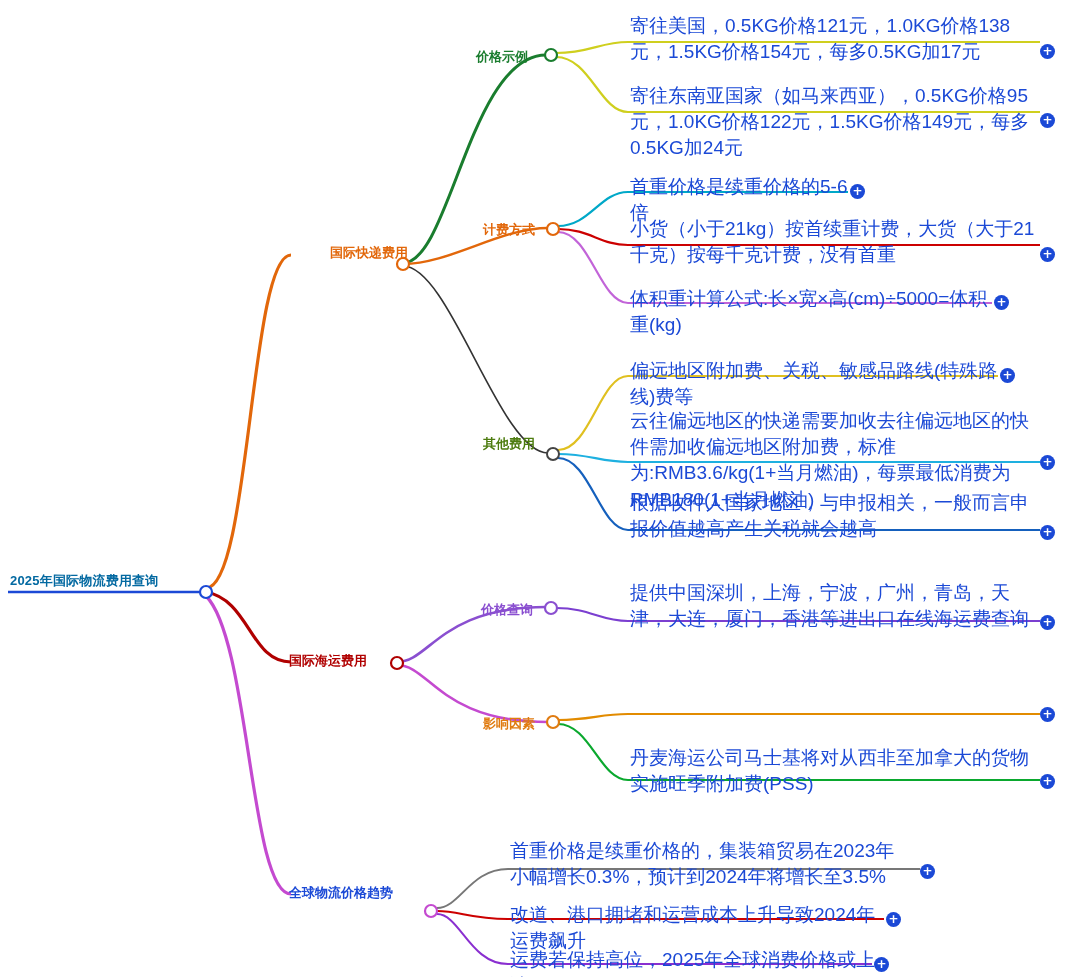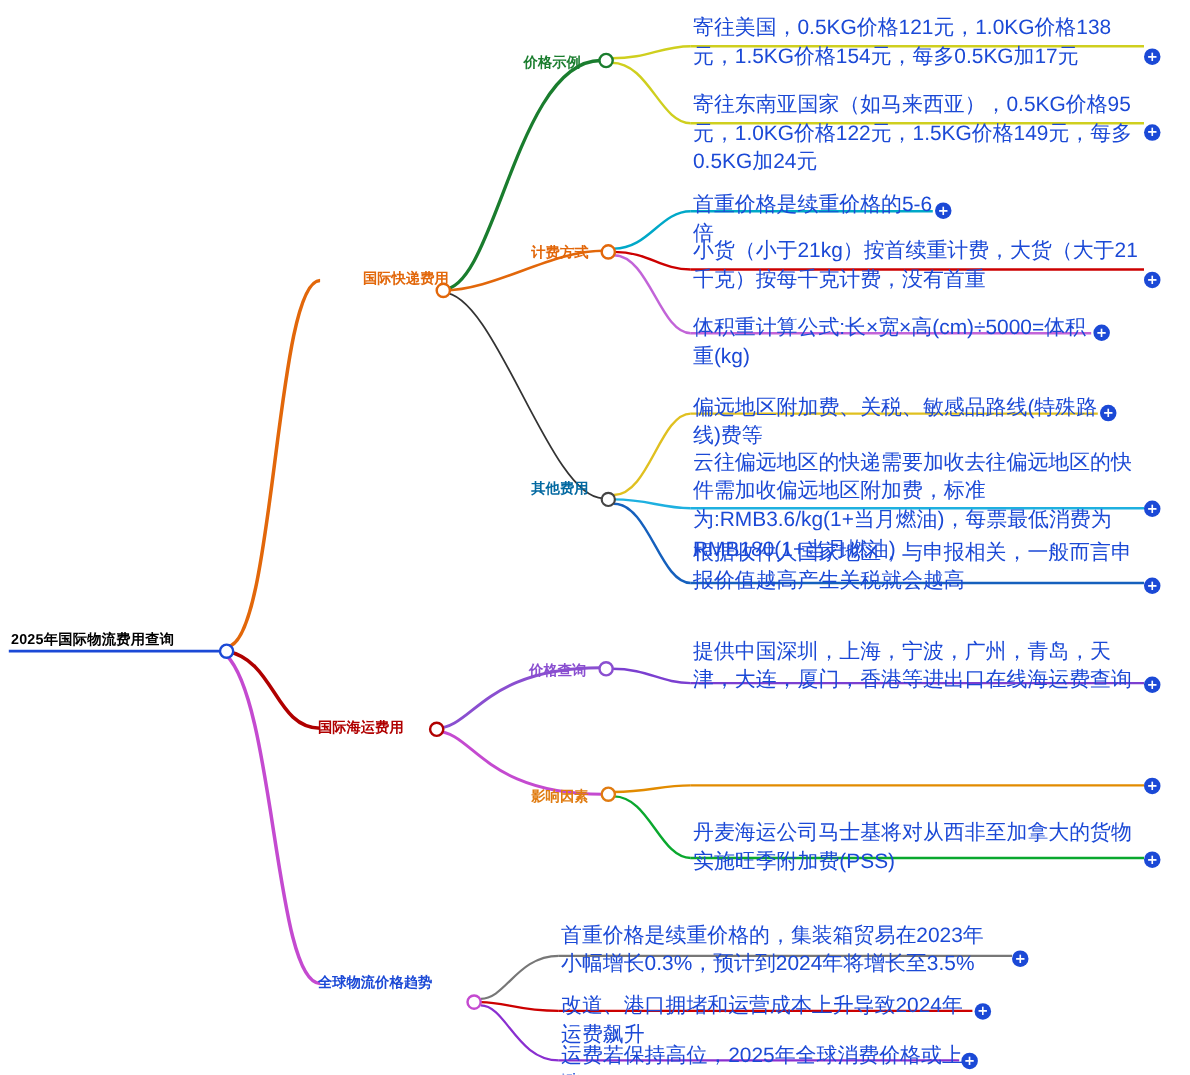--- a/index.html
+++ b/index.html
@@ -25,21 +25,21 @@
   }
   .node {
     position: absolute;
     box-sizing: border-box;
     line-height: 1.38;
     white-space: pre-wrap;
   }
   .root-label {
     font-size: 13px;
     font-weight: bold;
-    color: #000000;
+    color: #0369a1;
     letter-spacing: 0.2px;
   }
   .branch-label {
     font-size: 13px;
     font-weight: bold;
   }
   .leaf-label {
     font-size: 19px;
     color: #1b49d6;
   }
@@ -140,21 +140,21 @@
 
   <div class="node leaf-label" style="left:630px; top:174px; width:220px;">首重价格是续重价格的5-6倍</div>
   <div class="plus" style="left:850px; top:184px;">+</div>
 
   <div class="node leaf-label" style="left:630px; top:216px; width:412px;">小货（小于21kg）按首续重计费，大货（大于21千克）按每千克计费，没有首重</div>
   <div class="plus" style="left:1040px; top:247px;">+</div>
 
   <div class="node leaf-label" style="left:630px; top:286px; width:366px;">体积重计算公式:长×宽×高(cm)÷5000=体积重(kg)</div>
   <div class="plus" style="left:994px; top:295px;">+</div>
 
-  <div class="node branch-label" style="left:483px; top:435px; color:#0369a1;">其他费用</div>
+  <div class="node branch-label" style="left:483px; top:435px; color:#4d7c0f;">其他费用</div>
 
   <div class="node leaf-label" style="left:630px; top:358px; width:372px;">偏远地区附加费、关税、敏感品路线(特殊路线)费等</div>
   <div class="plus" style="left:1000px; top:368px;">+</div>
 
   <div class="node leaf-label" style="left:630px; top:408px; width:412px;">云往偏远地区的快递需要加收去往偏远地区的快件需加收偏远地区附加费，标准为:RMB3.6/kg(1+当月燃油)，每票最低消费为RMB180(1+当月燃油)</div>
   <div class="plus" style="left:1040px; top:455px;">+</div>
 
   <div class="node leaf-label" style="left:630px; top:490px; width:412px;">根据收件人国家地区，与申报相关，一般而言申报价值越高产生关税就会越高</div>
   <div class="plus" style="left:1040px; top:525px;">+</div>
 

